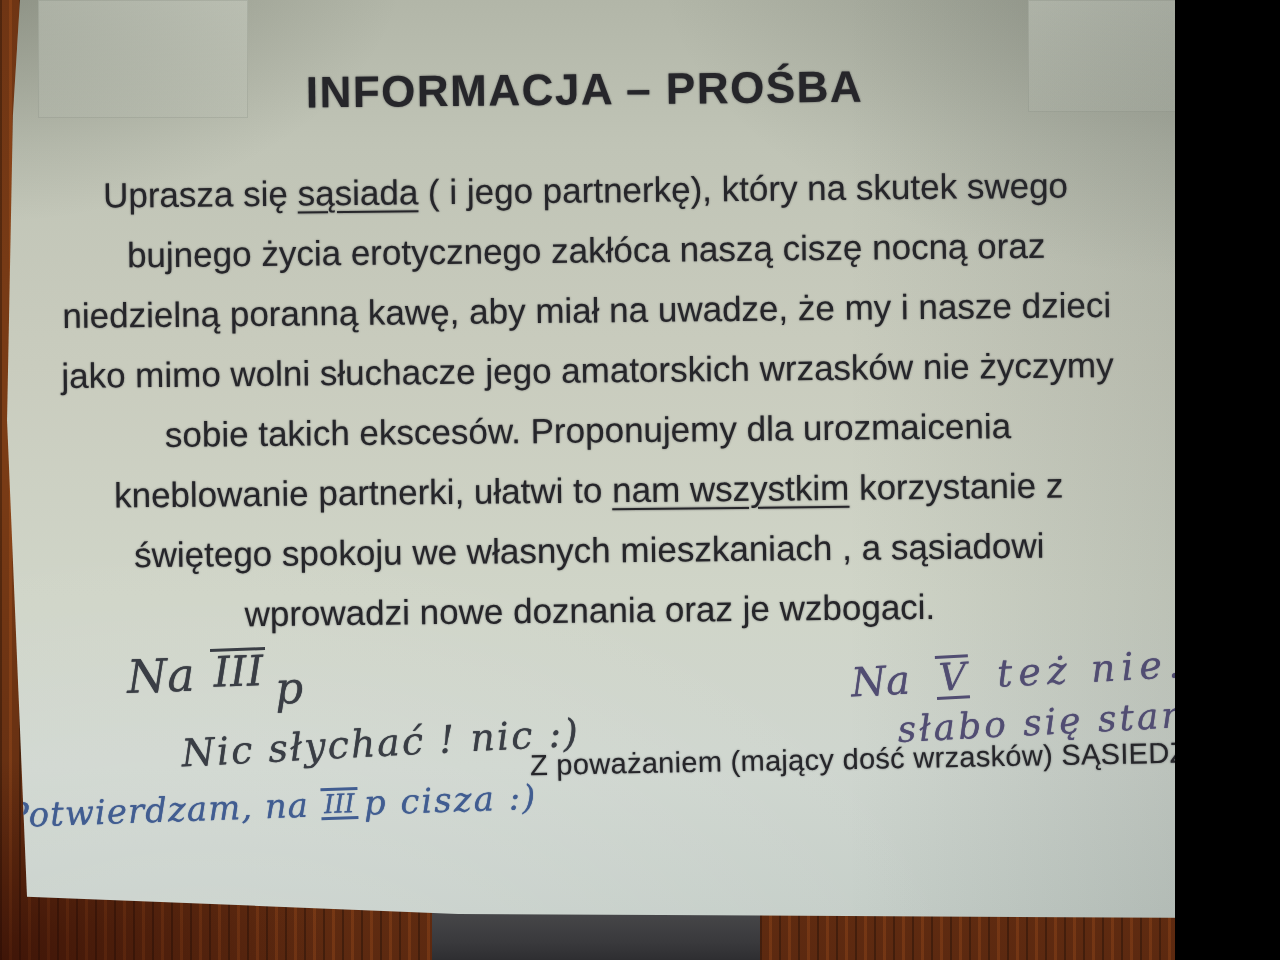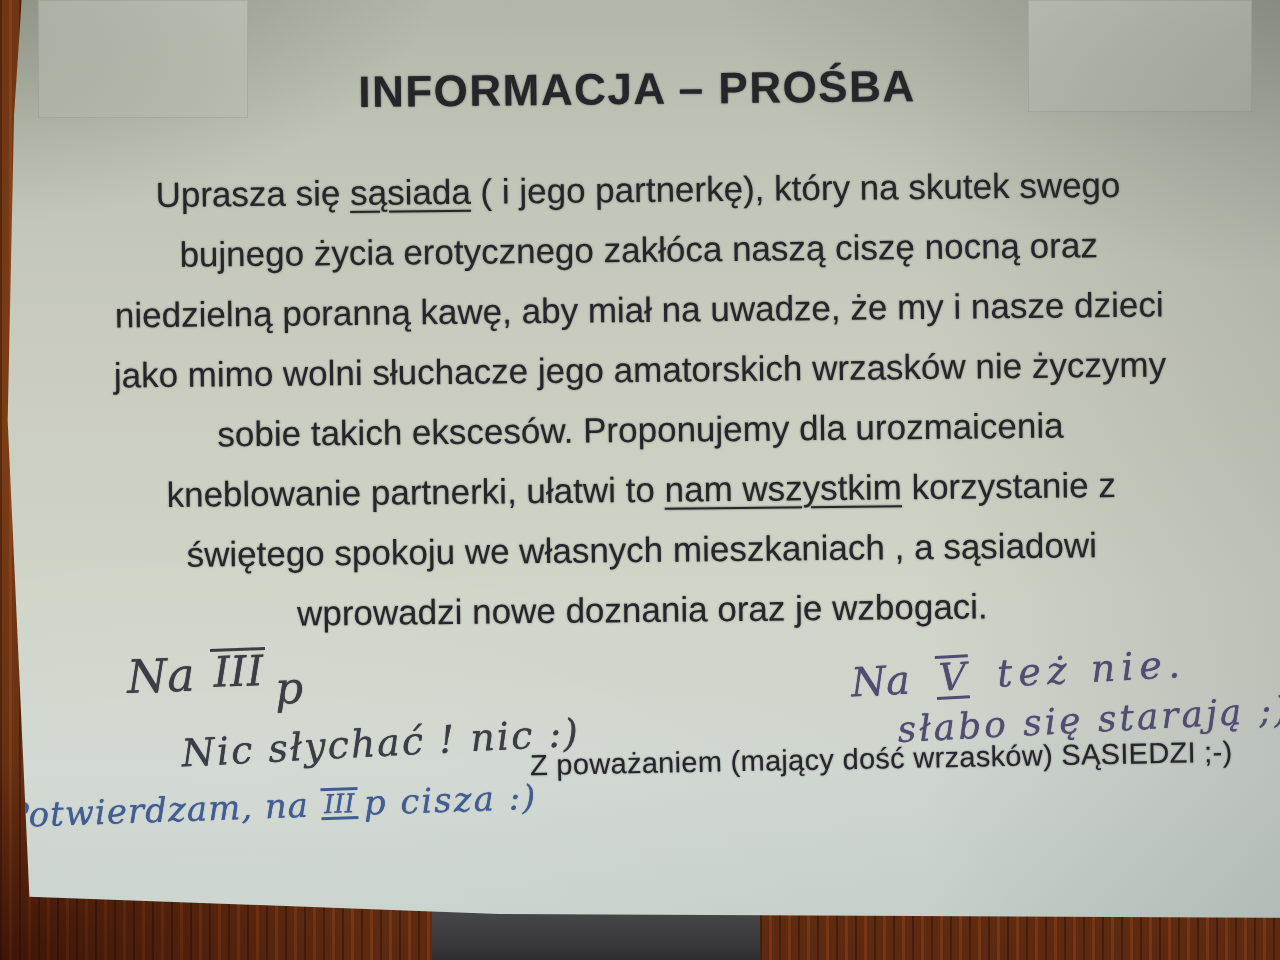--- a/index.html
+++ b/index.html
@@ -2,21 +2,21 @@
 <html><head>
 <meta charset="utf-8">
 <style>
   html, body { margin: 0; padding: 0; }
   body {
     width: 1280px; height: 960px; overflow: hidden;
     font-family: "Liberation Sans", sans-serif;
     background: #000;
   }
   .photo {
-    position: relative; width: 1280px; height: 960px; overflow: hidden;
+    position: relative; width: 1175px; height: 960px; overflow: hidden;
     filter: blur(0.3px);
   }
   
   .wood-bg {
     position: absolute; inset: 0;
     background:
       radial-gradient(40% 30% at 0% 100%, rgba(40,5,0,0.55), rgba(0,0,0,0) 70%),
       repeating-linear-gradient(90deg,
         rgba(0,0,0,0.28) 0 2px, rgba(0,0,0,0) 2px 9px,
         rgba(255,130,45,0.14) 9px 12px, rgba(0,0,0,0) 12px 19px),

